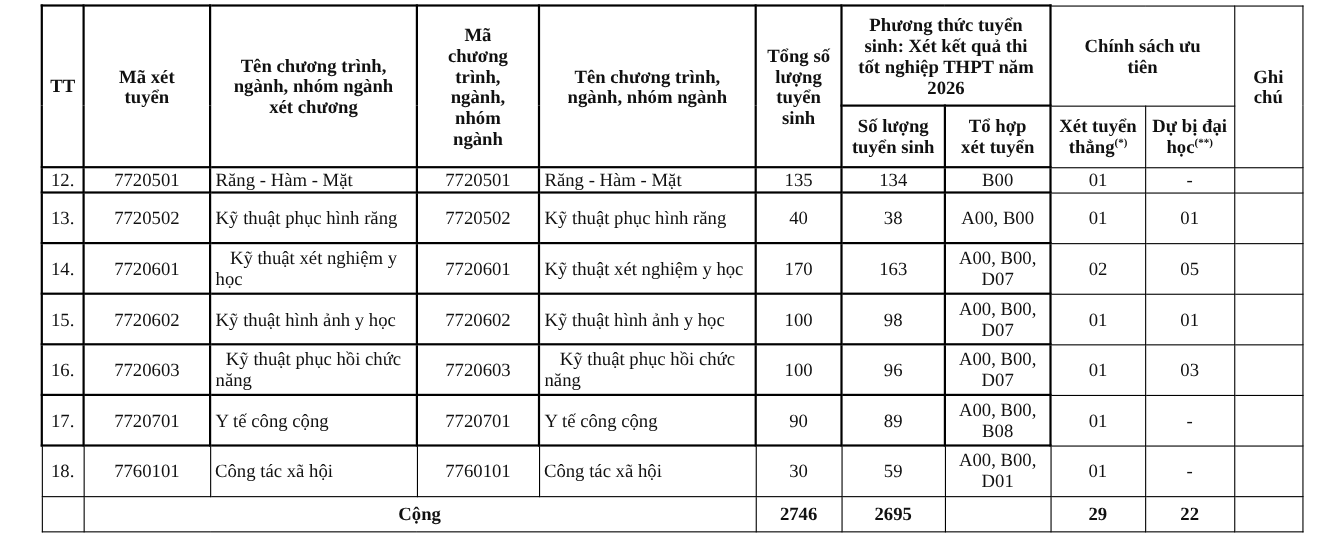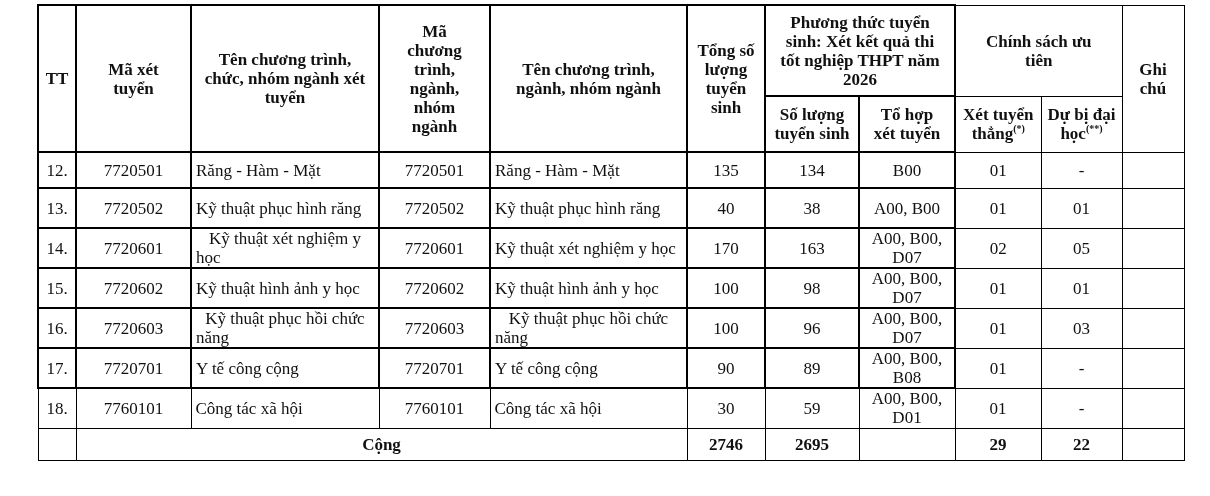--- a/index.html
+++ b/index.html
@@ -15,22 +15,22 @@
     text-align: center; vertical-align: middle;
   }
   table.admissions th { font-weight: bold; font-size: 17px; line-height: 19px; }
   th.thin, td.thin { border-width: 1px !important; }
   td.left { text-align: justify; text-align-last: left; padding-left: 6px; padding-right: 8px; }
   td.tt { text-align: left; padding-left: 3px; }
   .bold { font-weight: bold; }
   sup { font-size: 10px; line-height: 0; }
   tr.hdr1 { height: 91px; }
   tr.hdr2 { height: 56px; }
-  tr.r1 { height: 36px; }
-  tr.r2 { height: 40px; }
+  tr.r1 { height: 23px; }
+  tr.r2 { height: 46px; }
   tr.rt { height: 32px; }
 </style>
 </head>
 <body>
 
 <table class="admissions">
   <colgroup>
     <col style="width:38px">
     <col style="width:115px">
     <col style="width:188px">
@@ -40,21 +40,21 @@
     <col style="width:94px">
     <col style="width:96px">
     <col style="width:86px">
     <col style="width:81px">
     <col style="width:62px">
   </colgroup>
   <thead>
     <tr class="hdr1">
       <th rowspan="2">TT</th>
       <th rowspan="2" style="padding:0 22px">Mã xét tuyển</th>
-      <th rowspan="2" style="padding:0 10px">Tên chương trình, chức, nhóm ngành xét tuyển</th>
+      <th rowspan="2" style="padding:0 10px">Tên chương trình, ngành, nhóm ngành xét chương</th>
       <th rowspan="2" style="padding:0 16px">Mã chương trình, ngành, nhóm ngành</th>
       <th rowspan="2" style="padding:4px 14px">Tên chương trình, ngành, nhóm ngành</th>
       <th rowspan="2">Tổng số lượng tuyển sinh</th>
       <th colspan="2" style="padding:0 8px">Phương thức tuyển sinh: Xét kết quả thi tốt nghiệp THPT năm 2026</th>
       <th colspan="2" class="thin" style="padding:0 20px">Chính sách ưu tiên</th>
       <th rowspan="2" class="thin" style="padding:8px 12px">Ghi chú</th>
     </tr>
     <tr class="hdr2">
       <th>Số lượng tuyển sinh</th>
       <th style="padding:0 12px">Tổ hợp xét tuyển</th>

